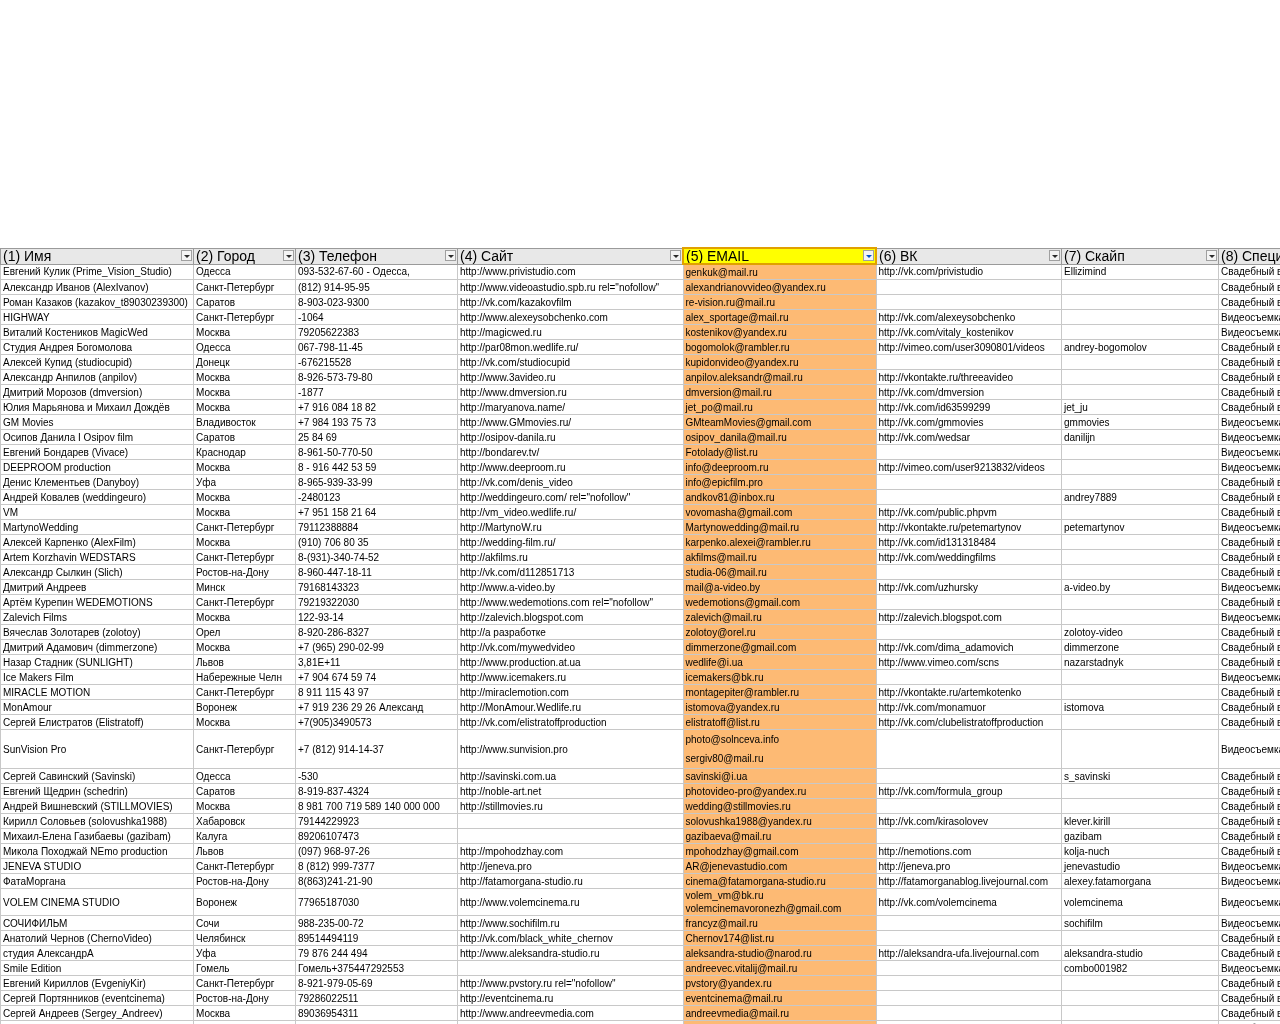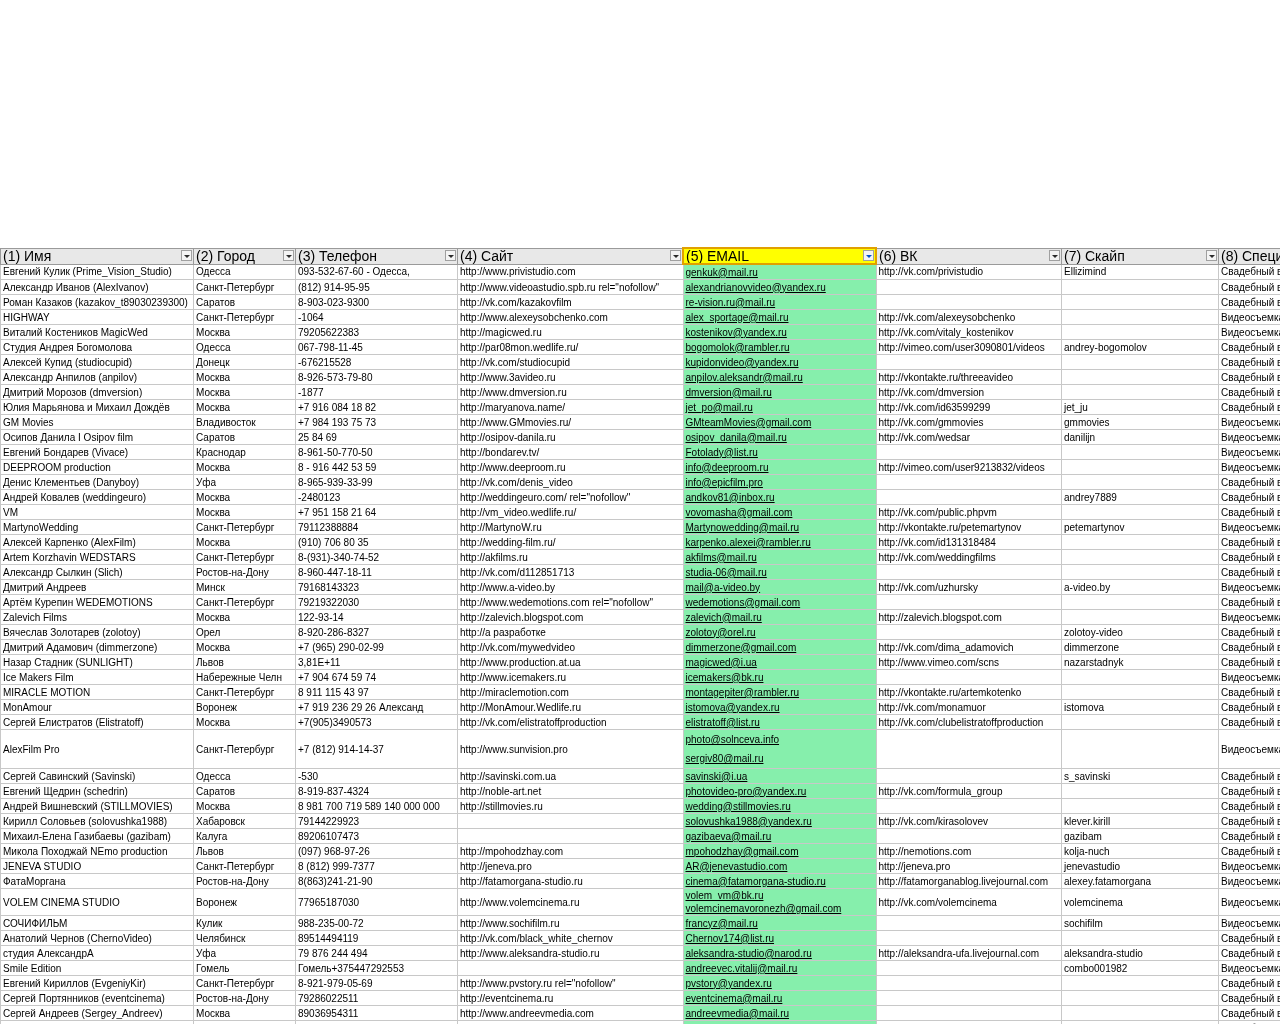--- a/index.html
+++ b/index.html
@@ -63,21 +63,21 @@
     position: absolute;
     left: 2px;
     top: 4px;
     border-left: 3px solid transparent;
     border-right: 3px solid transparent;
     border-top: 3px solid #2b2b2b;
   }
   .filter-btn.active::after {
     border-top-color: #0050c8;
   }
-  td.yellow { background: #86efac; text-decoration: underline; }
+  td.yellow { background: #fdba74; }
   td.tall { height: 28px; }
   .c0 { width: 176px; }
   .c1 { width: 85px; margin-left: 28px; }
   .c2 { width: 145px; }
   .c3 { width: 208px; }
   .c4 { width: 175px; }
   .c5 { width: 168px; }
   .c6 { width: 140px; margin-top: 20px; }
   .c7 { width: 178px; }
 </style>
@@ -355,21 +355,21 @@
           <td class="c4 yellow">dimmerzone@gmail.com</td>
           <td class="c5">http://vk.com/dima_adamovich</td>
           <td class="c6">dimmerzone</td>
           <td class="c7">Свадебный видеооператор</td>
         </tr>
         <tr>
           <td class="c0">Назар Стадник (SUNLIGHT)</td>
           <td class="c1">Львов</td>
           <td class="c2">3,81E+11</td>
           <td class="c3">http://www.production.at.ua</td>
-          <td class="c4 yellow">magicwed@i.ua</td>
+          <td class="c4 yellow">wedlife@i.ua</td>
           <td class="c5">http://www.vimeo.com/scns</td>
           <td class="c6">nazarstadnyk</td>
           <td class="c7">Свадебный видеооператор</td>
         </tr>
         <tr>
           <td class="c0">Ice Makers Film</td>
           <td class="c1">Набережные Челн</td>
           <td class="c2">+7 904 674 59 74</td>
           <td class="c3">http://www.icemakers.ru</td>
           <td class="c4 yellow">icemakers@bk.ru</td>
@@ -401,21 +401,21 @@
           <td class="c0">Сергей Елистратов (Elistratoff)</td>
           <td class="c1">Москва</td>
           <td class="c2">+7(905)3490573</td>
           <td class="c3">http://vk.com/elistratoffproduction</td>
           <td class="c4 yellow">elistratoff@list.ru</td>
           <td class="c5">http://vk.com/clubelistratoffproduction</td>
           <td class="c6"></td>
           <td class="c7">Свадебный видеооператор</td>
         </tr>
         <tr>
-          <td class="c0 tall">AlexFilm Pro</td>
+          <td class="c0 tall">SunVision Pro</td>
           <td class="c1 tall">Санкт-Петербург</td>
           <td class="c2 tall">+7 (812) 914-14-37</td>
           <td class="c3 tall">http://www.sunvision.pro</td>
           <td class="c4 yellow tall" style="white-space: pre-line; line-height: 19px;">photo@solnceva.info
 sergiv80@mail.ru</td>
           <td class="c5 tall"></td>
           <td class="c6 tall"></td>
           <td class="c7 tall">Видеосъемка</td>
         </tr>
         <tr>
@@ -504,21 +504,21 @@
           <td class="c2 tall">77965187030</td>
           <td class="c3 tall">http://www.volemcinema.ru</td>
           <td class="c4 yellow tall" style="white-space: pre-line; line-height: 13px;">volem_vm@bk.ru
 volemcinemavoronezh@gmail.com</td>
           <td class="c5 tall">http://vk.com/volemcinema</td>
           <td class="c6 tall">volemcinema</td>
           <td class="c7 tall">Видеосъемка</td>
         </tr>
         <tr>
           <td class="c0">СОЧИФИЛЬМ</td>
-          <td class="c1">Кулик</td>
+          <td class="c1">Сочи</td>
           <td class="c2">988-235-00-72</td>
           <td class="c3">http://www.sochifilm.ru</td>
           <td class="c4 yellow">francyz@mail.ru</td>
           <td class="c5"></td>
           <td class="c6">sochifilm</td>
           <td class="c7">Видеосъемка</td>
         </tr>
         <tr>
           <td class="c0">Анатолий Чернов (ChernoVideo)</td>
           <td class="c1">Челябинск</td>

